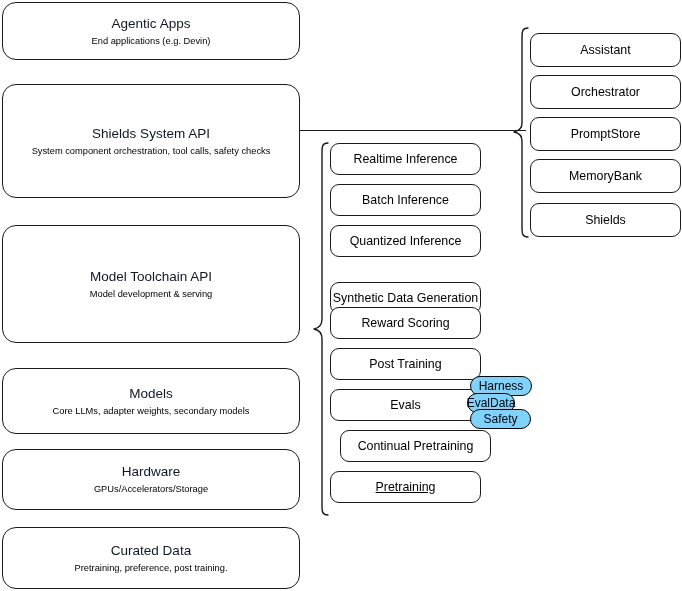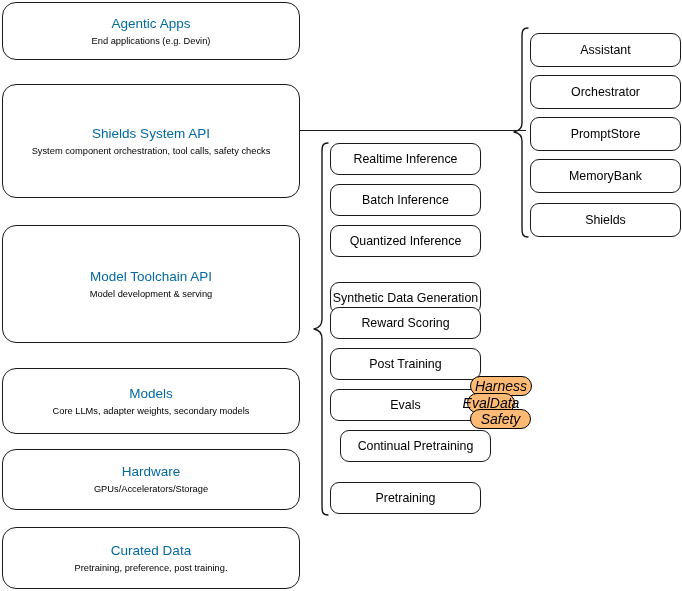--- a/index.html
+++ b/index.html
@@ -36,21 +36,21 @@
   
   .layer {
     left: 2px;
     width: 298px;
     border-radius: 14px;
     padding: 4px 10px;
   }
   .layer .title {
     font-size: 13.5px;
     line-height: 17px;
-    color: #0369a1;
+    color: #0f172a;
     white-space: nowrap;
   }
   .layer .subtitle {
     font-size: 9.3px;
     line-height: 13px;
     color: #000;
     margin-top: 3px;
     white-space: nowrap;
   }
 
@@ -70,31 +70,30 @@
     left: 530px;
     width: 151px;
     height: 34px;
   }
 
   
   .pill {
     position: absolute;
     box-sizing: border-box;
     border: 1.9px solid #000000;
-    background: #fdba74;
+    background: #7dd3fc;
     border-radius: 999px;
     display: flex;
     align-items: center;
     justify-content: center;
-    font-size: 14px;
+    font-size: 12px;
     line-height: 14px;
     height: 20px;
     white-space: nowrap;
     z-index: 5;
-    font-style: italic;
   }
 
   
   .connector {
     position: absolute;
     background: #1a1a1a;
     height: 1.4px;
     z-index: 1;
   }
 
@@ -181,21 +180,21 @@
   </div>
   <div class="box chip chip-mid" style="top:348px;">
     <span>Post Training</span>
   </div>
   <div class="box chip chip-mid" style="top:389px;">
     <span>Evals</span>
   </div>
   <div class="box chip chip-mid" style="top:430px;margin-left:10px;">
     <span>Continual Pretraining</span>
   </div>
-  <div class="box chip chip-mid" style="top:482px;">
+  <div class="box chip chip-mid" style="top:471px;text-decoration:underline;">
     <span>Pretraining</span>
   </div>
 
   <div class="pill" style="left:470px;top:376px;width:62px;">
     <span>Harness</span>
   </div>
   <div class="pill" style="left:467px;top:393px;width:48px;">
     <span>EvalData</span>
   </div>
   <div class="pill" style="left:470px;top:409px;width:61px;">

